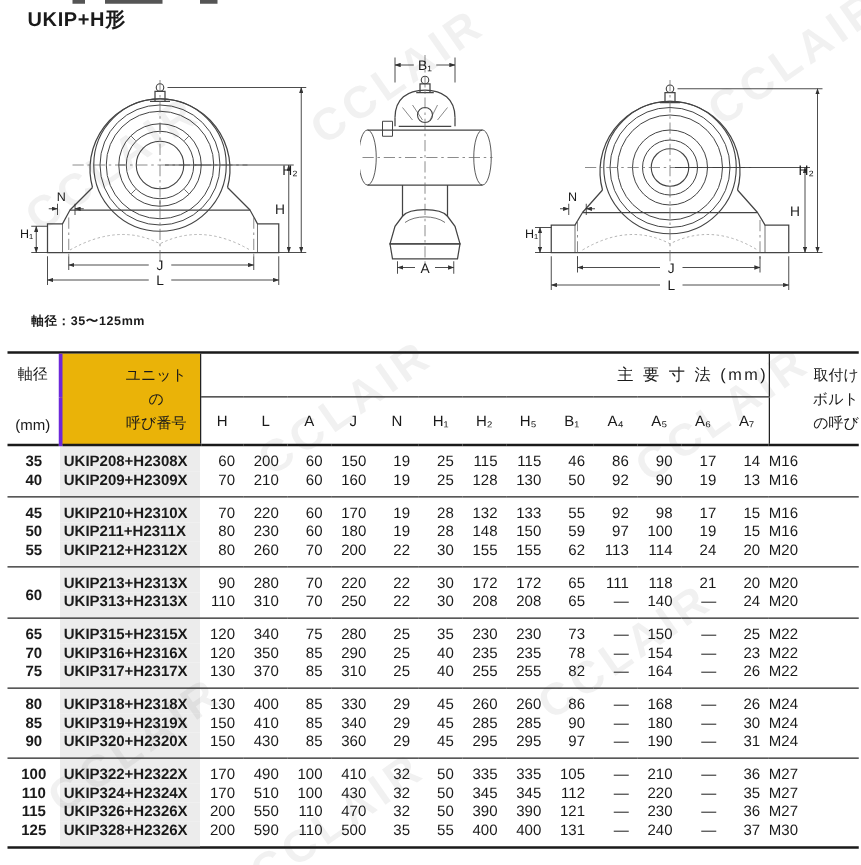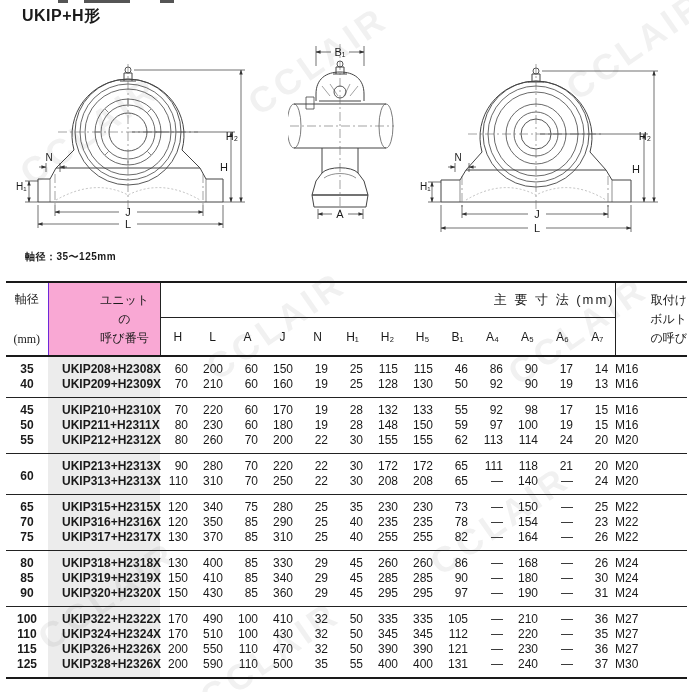--- a/index.html
+++ b/index.html
@@ -19,29 +19,29 @@
   .drw svg{display:block;}
   .drw text{font-family:"Liberation Sans","DejaVu Sans",sans-serif;fill:#1a1a1a;}
   
   .table-wrap{
     position:absolute;left:6px;top:281px;width:681px;
     border-top:2px solid #1a1a1a;border-bottom:2px solid #1a1a1a;
   }
   table{border-collapse:collapse;table-layout:fixed;width:681px;}
   th,td{margin:0;padding:0;font-size:12px;vertical-align:middle;}
   thead th{font-weight:normal;}
-  .h-d{border-right:1px solid #6d28d9;border-bottom:2px solid #1a1a1a;height:71px;font-family:Liberation Serif, serif;}
+  .h-d{border-right:3px solid #6d28d9;border-bottom:2px solid #1a1a1a;height:71px;}
   .h-d .stack{display:flex;flex-direction:column;justify-content:space-between;height:56px;padding:4px 0;align-items:center;}
-  .h-unit{background:#f9a8d4;border-right:1px solid #222;border-bottom:2px solid #1a1a1a;line-height:19px;padding-left:41px;}
+  .h-unit{background:#eab308;border-right:1px solid #222;border-bottom:2px solid #1a1a1a;line-height:19px;padding-left:41px;}
   .h-dims{border-bottom:1px solid #222;height:34px;font-size:13px;letter-spacing:2px;text-align:right;}
   .h-bolt{border-left:1px solid #222;border-bottom:2px solid #1a1a1a;text-align:right;padding-left:9px;line-height:19px;}
   tr.letters th{height:37px;border-bottom:2px solid #1a1a1a;text-align:center;font-size:12px;}
   tbody td{line-height:15px;}
   tbody .col-d{text-align:center;font-weight:bold;}
-  tbody .col-unit{background:#ececec;font-weight:bold;padding-left:14px;text-align:left;}
+  tbody .col-unit{background:#ececec;font-weight:bold;padding-left:3px;text-align:left;}
   tbody .col-num{text-align:right;padding-right:7px;}
   tbody .col-bolt{text-align:left;}
   tr.group-first td{padding-top:5px;}
   tr.group-last td{padding-bottom:5px;}
   tr.sep td{border-top:1px solid #222;}
   
   .wm{
     position:absolute;font-size:36px;font-weight:bold;letter-spacing:4px;
     color:rgba(60,60,60,0.07);transform:rotate(-35deg);pointer-events:none;white-space:nowrap;
   }

